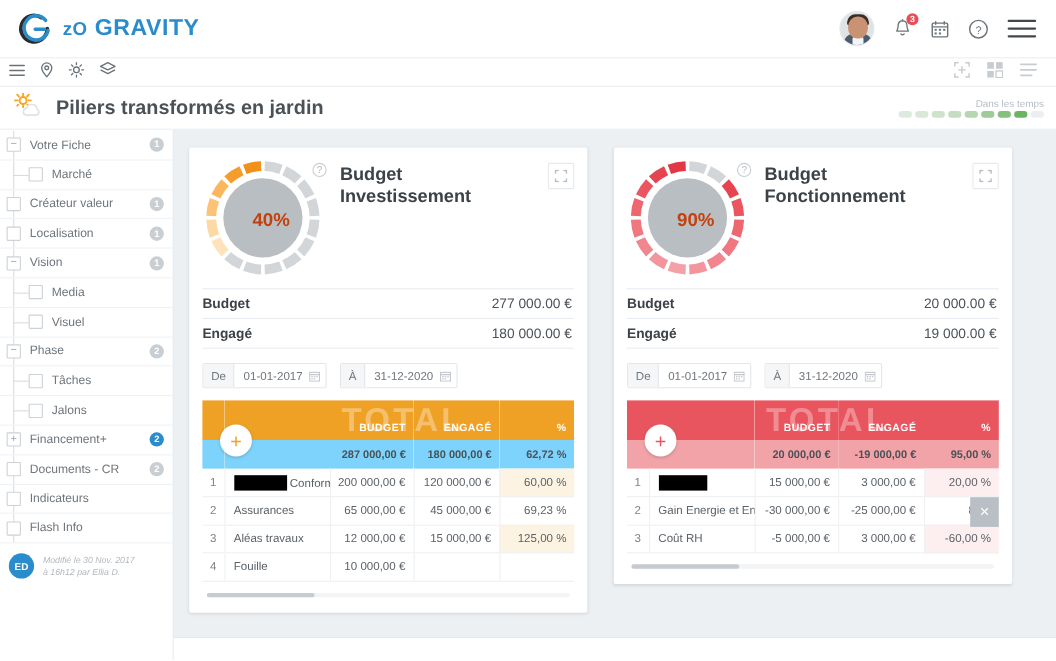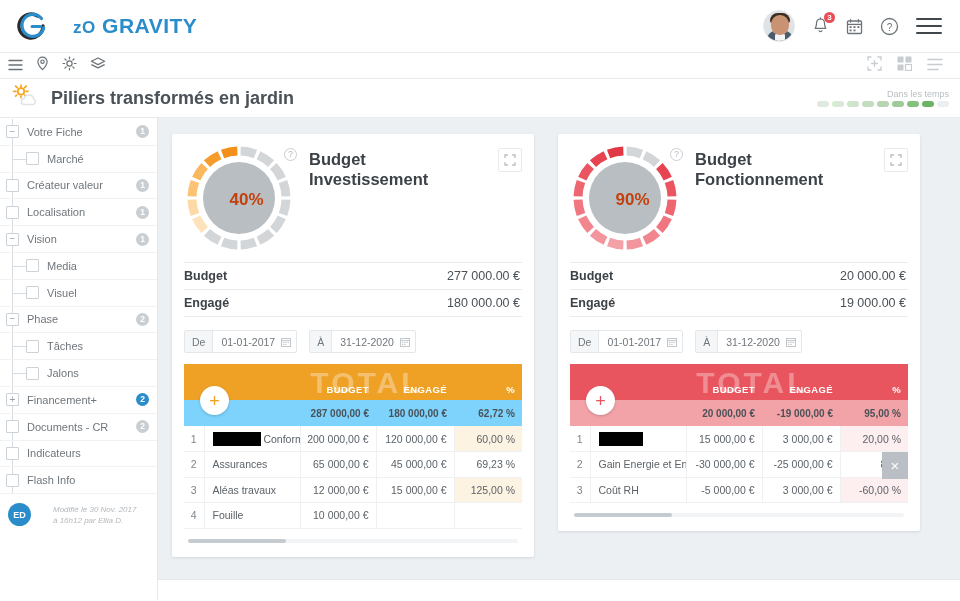--- a/index.html
+++ b/index.html
@@ -14,21 +14,21 @@
 
   
   .topbar {
     height: 52px; width: 960px;
     background: #ffffff;
     display: flex; align-items: center;
     justify-content: space-between;
     padding: 0 18px 0 14px;
     position: relative;
   }
-  .brand { display: flex; align-items: center; gap: 25px; }
+  .brand { display: flex; align-items: center; gap: 9px; }
   .brand-logo { width: 34px; height: 34px; position: relative; }
   .brand-name {
     font-size: 21px; letter-spacing: 0.5px;
     color: #2b8ccc; font-weight: bold;
   }
   .brand-name .small { font-size: 17px; }
 
   .topbar-right { display: flex; align-items: center; gap: 17px; }
   .avatar {
     width: 32px; height: 32px; border-radius: 50%;
@@ -144,21 +144,21 @@
   }
   .tree-label { margin-left: 8px; color: #6f767c; flex: 1; }
   .tree-count {
     width: 13px; height: 13px; border-radius: 50%;
     background: #c9ced3; color: #fff;
     font-size: 8.5px; line-height: 13px; text-align: center;
     font-weight: bold;
   }
   .tree-count.blue { background: #2b8ccc; }
   .modif {
-    display: flex; align-items: center; gap: 22px;
+    display: flex; align-items: center; gap: 8px;
     padding: 9px 8px;
   }
   .modif-av {
     width: 23px; height: 23px; border-radius: 50%;
     background: #2b8ccc; color: #fff;
     font-size: 9px; font-weight: bold;
     display: flex; align-items: center; justify-content: center;
     flex: 0 0 auto;
   }
   .modif-txt {

